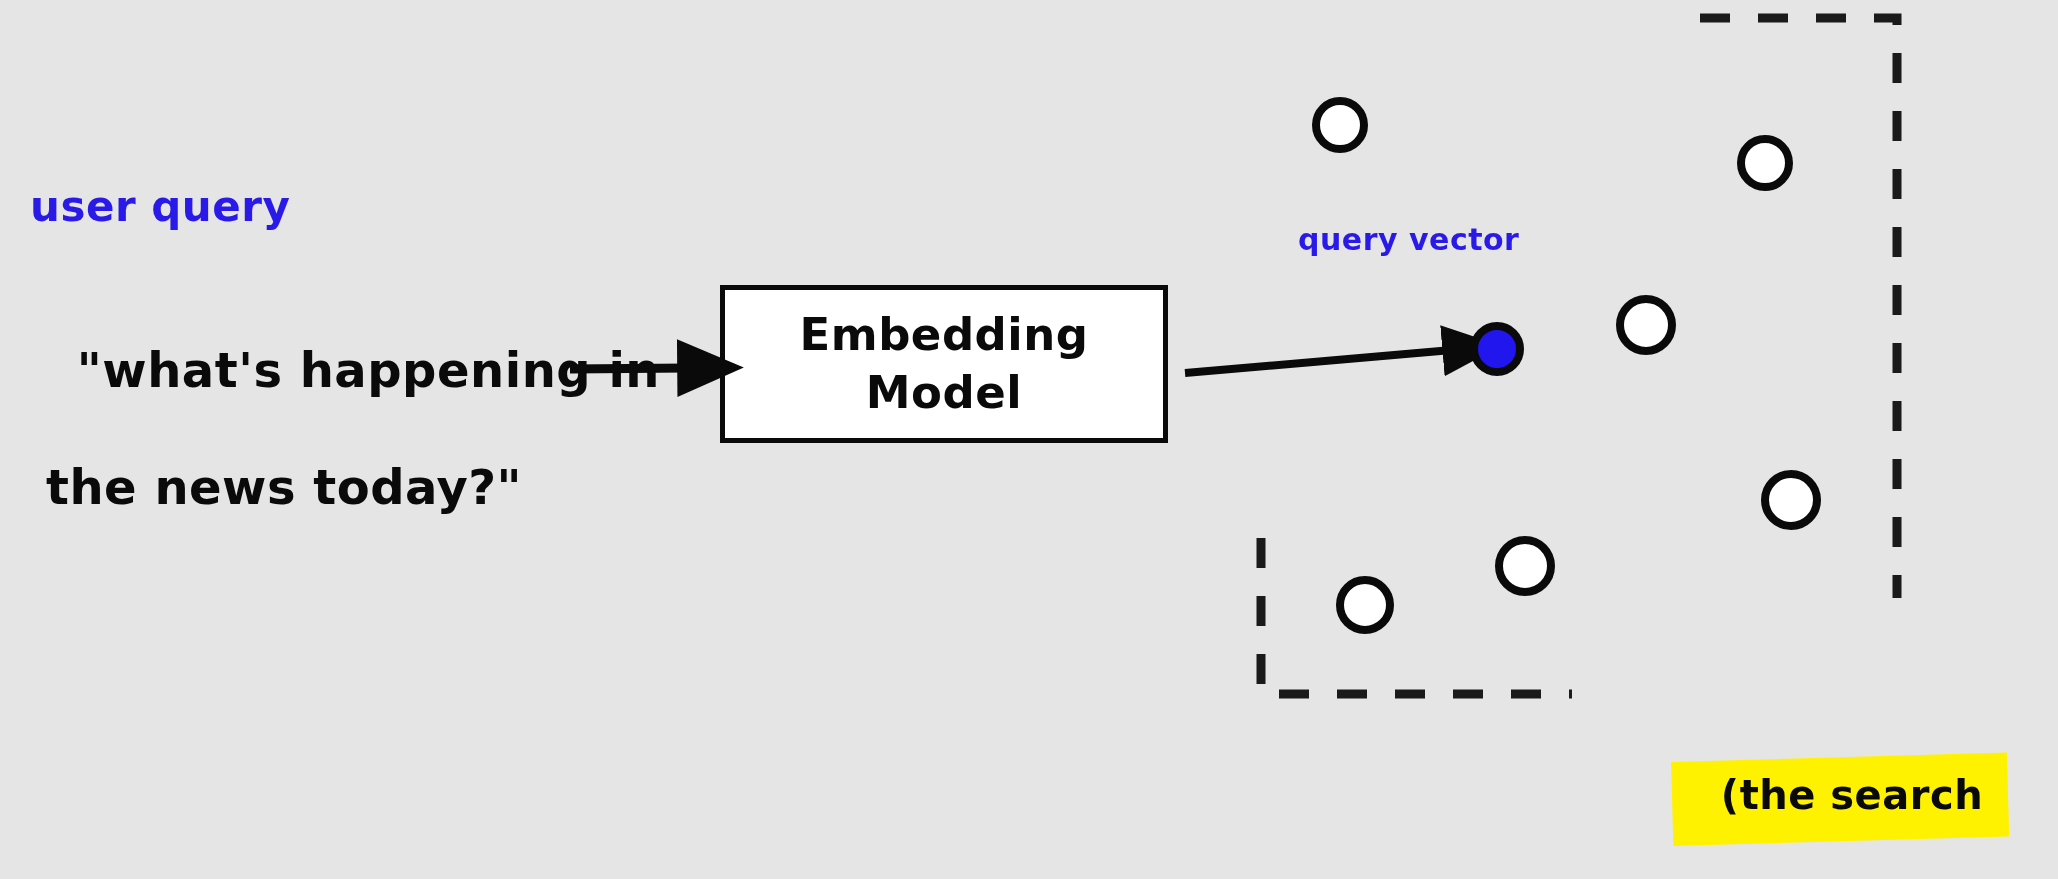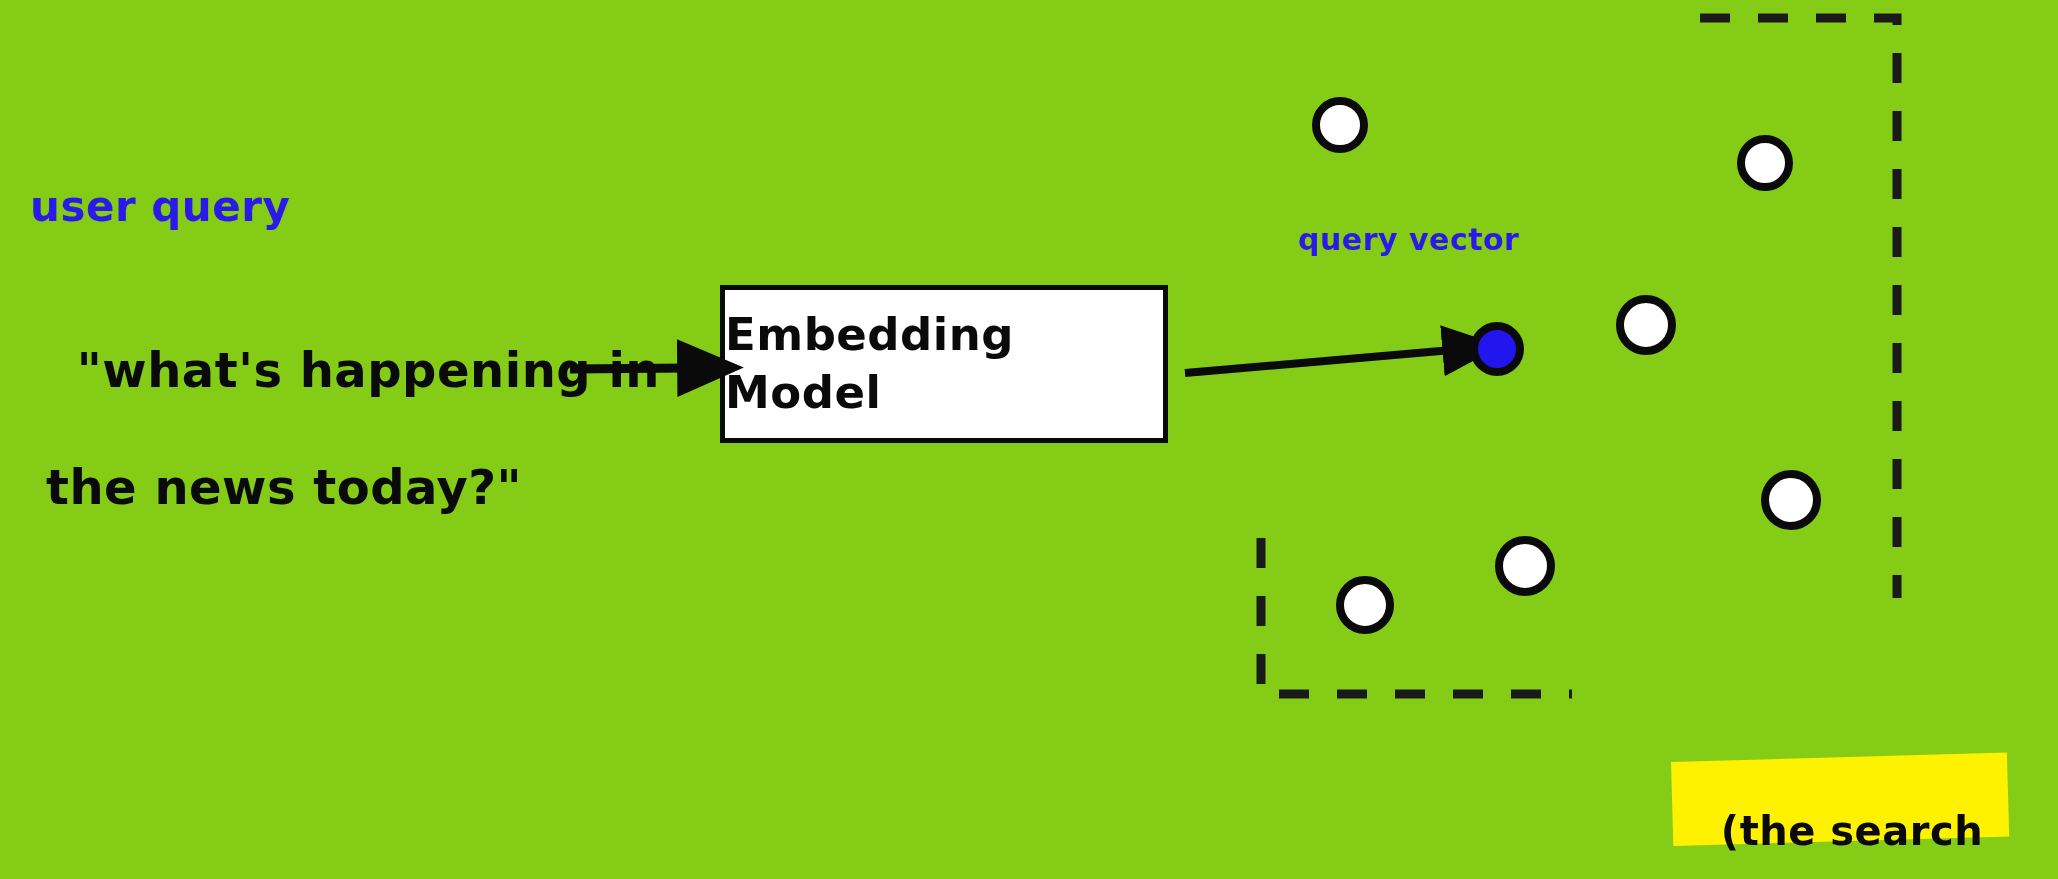--- a/index.html
+++ b/index.html
@@ -4,21 +4,21 @@
 <style>
   html, body {
     margin: 0;
     padding: 0;
     background: #ffffff;
   }
   #canvas {
     position: relative;
     width: 2058px;
     height: 879px;
-    background: #84cc16;
+    background: #e5e5e5;
     overflow: hidden;
     font-family: "DejaVu Sans", sans-serif;
   }
   .hand {
     font-family: "DejaVu Sans", sans-serif;
     font-weight: 600;
     letter-spacing: 0.5px;
     color: #0a0a0a;
     white-space: pre;
     line-height: 1.18;
@@ -50,21 +50,21 @@
     position: absolute;
     left: 720px;
     top: 285px;
     width: 448px;
     height: 158px;
     border: 5px solid #0a0a0a;
     box-sizing: border-box;
     background: #ffffff;
     display: flex;
     flex-direction: column;
-    align-items: flex-start;
+    align-items: center;
     justify-content: center;
   }
   #embedding-box .bl {
     font-size: 45px;
     line-height: 1.28;
     display: block;
     text-align: center;
   }
 
   
@@ -88,21 +88,21 @@
   
   #caption {
     position: absolute;
     left: 1672px;
     top: 660px;
     width: 360px;
     text-align: center;
     font-size: 40px;
     line-height: 1.35;
   }
-  #caption span { display: block; position: relative; z-index: 2; margin-top: 36px; }
+  #caption span { display: block; position: relative; z-index: 2; }
 
   #highlight {
     position: absolute;
     left: 1671px;
     top: 762px;
     width: 336px;
     height: 84px;
     background: #fff200;
     transform: rotate(-1.6deg);
     transform-origin: left top;

